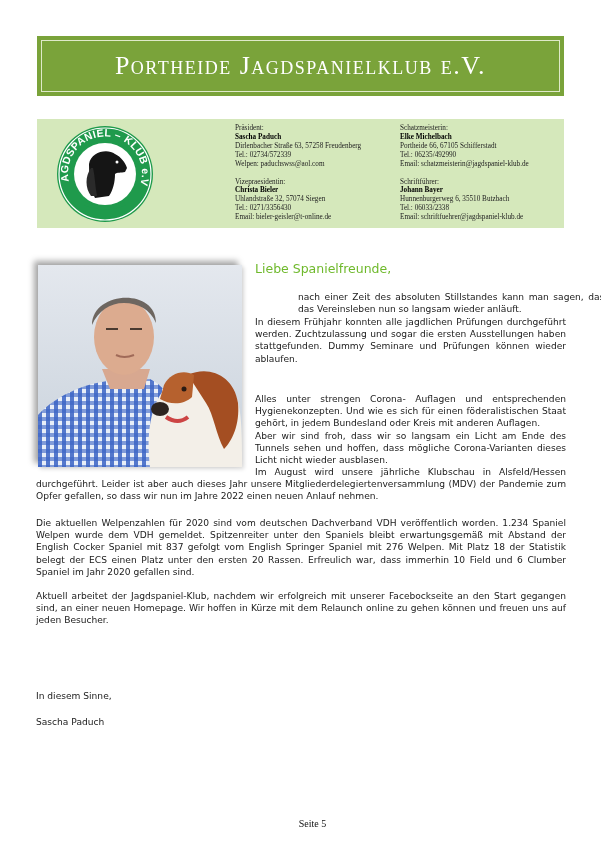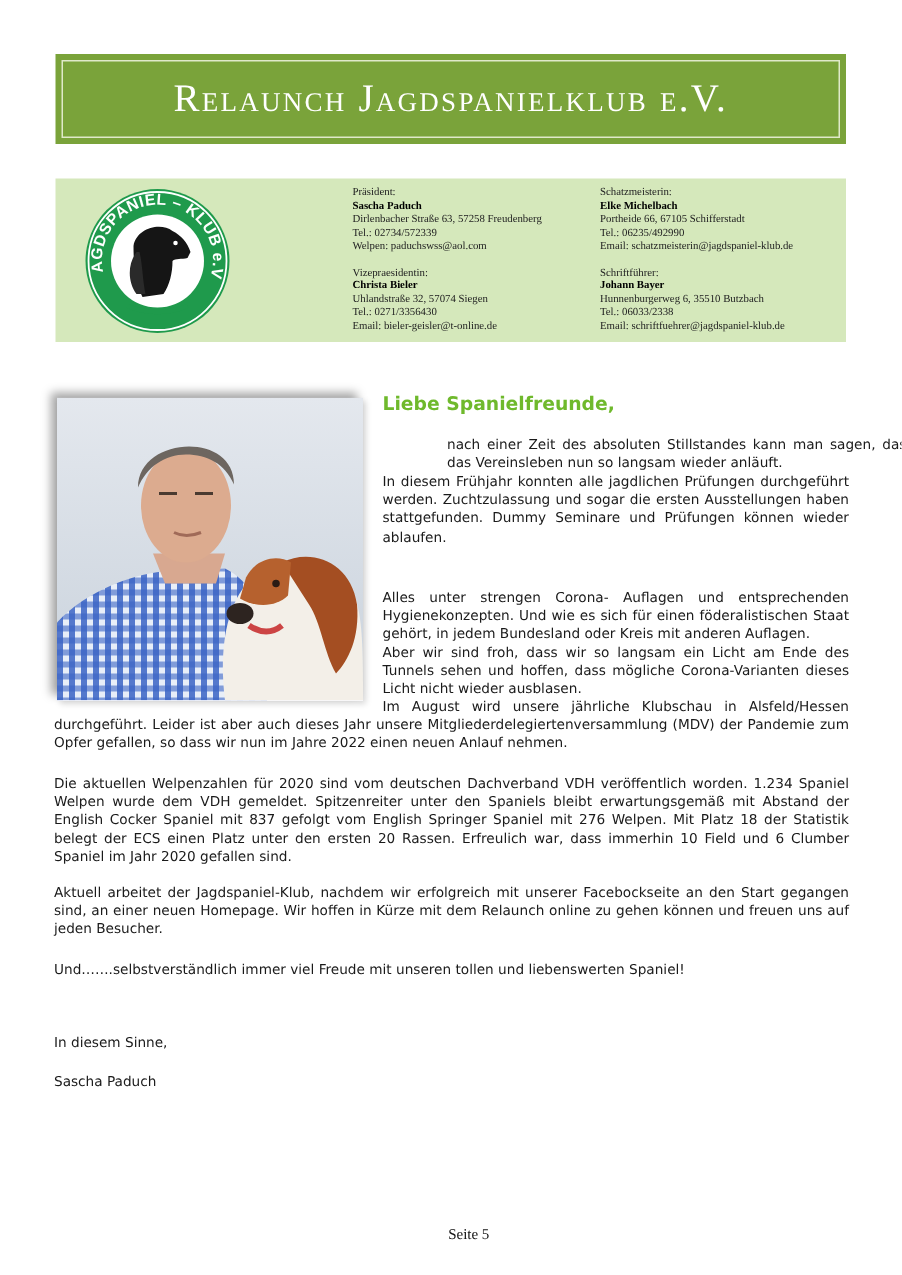--- a/index.html
+++ b/index.html
@@ -14,41 +14,41 @@
     .contact { position: absolute; font-family: "Liberation Serif", "DejaVu Serif", serif; font-size: 7.2px; line-height: 8.9px; color: #222; }
     .contact .name { font-weight: bold; color: #000; }
     .contact .gap { height: 9px; }
     .c-left { left: 198px; top: 5px; }
     .c-right { left: 363px; top: 5px; }
 
     .photo-wrap { position: absolute; left: 38px; top: 265px; width: 204px; height: 202px; box-shadow: -4px -4px 6px rgba(0,0,0,0.35), 2px 2px 4px rgba(0,0,0,0.15); overflow: hidden; }
     .photo { width: 100%; height: 100%; display: block; }
 
     .text { position: absolute; font-family: "DejaVu Sans", "Liberation Sans", sans-serif; font-size: 9.1px; line-height: 12.2px; color: #1a1a1a; text-align: justify; }
-    .greeting { position: absolute; left: 255px; top: 261px; font-family: "DejaVu Sans", sans-serif; font-size: 12.5px; color: #6fb92c; font-weight: 700; }
+    .greeting { position: absolute; left: 255px; top: 261px; font-family: "DejaVu Sans", sans-serif; font-size: 12.5px; color: #6fb92c; font-weight: 400; }
     .p1 { left: 255px; top: 291px; width: 311px; margin-left: 43px; }
     .p2 { left: 255px; top: 316px; width: 311px; }
     .p2b { left: 255px; top: 393px; width: 311px; }
     .p2c { left: 255px; top: 430px; width: 311px; }
     .p3a { left: 255px; top: 466px; width: 311px; text-align: justify; text-align-last: justify; }
     .p3 { left: 36px; top: 478px; width: 530px; }
     .p4 { left: 36px; top: 517px; width: 530px; }
     .p5 { left: 36px; top: 590px; width: 530px; }
     .p6 { left: 36px; top: 641px; width: 530px; }
     .p7 { left: 36px; top: 690px; width: 530px; }
     .sig { left: 36px; top: 716px; width: 300px; text-align: left; }
 
     .page-num { position: absolute; left: 0; width: 601px; top: 818px; text-align: center; font-family: "Liberation Serif", "DejaVu Serif", serif; font-size: 10px; color: #111; margin-left: 12px; }
   </style>
 </head>
 <body>
 
 <div class="banner">
   <div class="banner-inner">
-    <span class="banner-title">Relaunch Jagdspanielklub e.V.</span>
+    <span class="banner-title">Portheide Jagdspanielklub e.V.</span>
   </div>
 </div>
 
 <div class="info-box">
   <svg class="logo" viewBox="0 0 100 100">
     <defs>
       <path id="arc" d="M 14 58 A 37 37 0 1 1 86 58"></path>
     </defs>
     <circle cx="50" cy="50" r="48" fill="#1f9a4c"></circle>
     <circle cx="50" cy="50" r="46" fill="none" stroke="#ffffff" stroke-width="1.2"></circle>
@@ -124,20 +124,19 @@
 <div class="greeting">Liebe Spanielfreunde,</div>
 <div class="text p1">nach einer Zeit des absoluten Stillstandes kann man sagen, dass das Vereinsleben nun so langsam wieder anläuft.</div>
 <div class="text p2">In diesem Frühjahr konnten alle jagdlichen Prüfungen durchgeführt werden. Zuchtzulassung und sogar die ersten Ausstellungen haben stattgefunden. Dummy Seminare und Prüfungen können wieder ablaufen.</div>
 <div class="text p2b">Alles unter strengen Corona- Auflagen und entsprechenden Hygienekonzepten. Und wie es sich für einen föderalistischen Staat gehört, in jedem Bundesland oder Kreis mit anderen Auflagen.</div>
 <div class="text p2c">Aber wir sind froh, dass wir so langsam ein Licht am Ende des Tunnels sehen und hoffen, dass mögliche Corona-Varianten dieses Licht nicht wieder ausblasen.</div>
 <div class="text p3a">Im August wird unsere jährliche Klubschau in Alsfeld/Hessen</div>
 <div class="text p3">durchgeführt. Leider ist aber auch dieses Jahr unsere Mitgliederdelegiertenversammlung (MDV) der Pandemie zum Opfer gefallen, so dass wir nun im Jahre 2022 einen neuen Anlauf nehmen.</div>
 <div class="text p4">Die aktuellen Welpenzahlen für 2020 sind vom deutschen Dachverband VDH veröffentlich worden. 1.234 Spaniel Welpen wurde dem VDH gemeldet. Spitzenreiter unter den Spaniels bleibt erwartungsgemäß mit Abstand der English Cocker Spaniel mit 837 gefolgt vom English Springer Spaniel mit 276 Welpen. Mit Platz 18 der Statistik belegt der ECS einen Platz unter den ersten 20 Rassen. Erfreulich war, dass immerhin 10 Field und 6 Clumber Spaniel im Jahr 2020 gefallen sind.</div>
 <div class="text p5">Aktuell arbeitet der Jagdspaniel-Klub, nachdem wir erfolgreich mit unserer Facebockseite an den Start gegangen sind, an einer neuen Homepage. Wir hoffen in Kürze mit dem Relaunch online zu gehen können und freuen uns auf jeden Besucher.</div>
 <div class="text p6">
-  <div style="text-align:left">Und…….selbstverständlich immer viel Freude mit unseren tollen und liebenswerten Spaniel!</div>
 </div>
 <div class="text p7">In diesem Sinne,</div>
 <div class="text sig">
   <div>Sascha Paduch</div>
 </div>
 
 <div class="page-num">Seite 5</div>
 
 </body></html>

